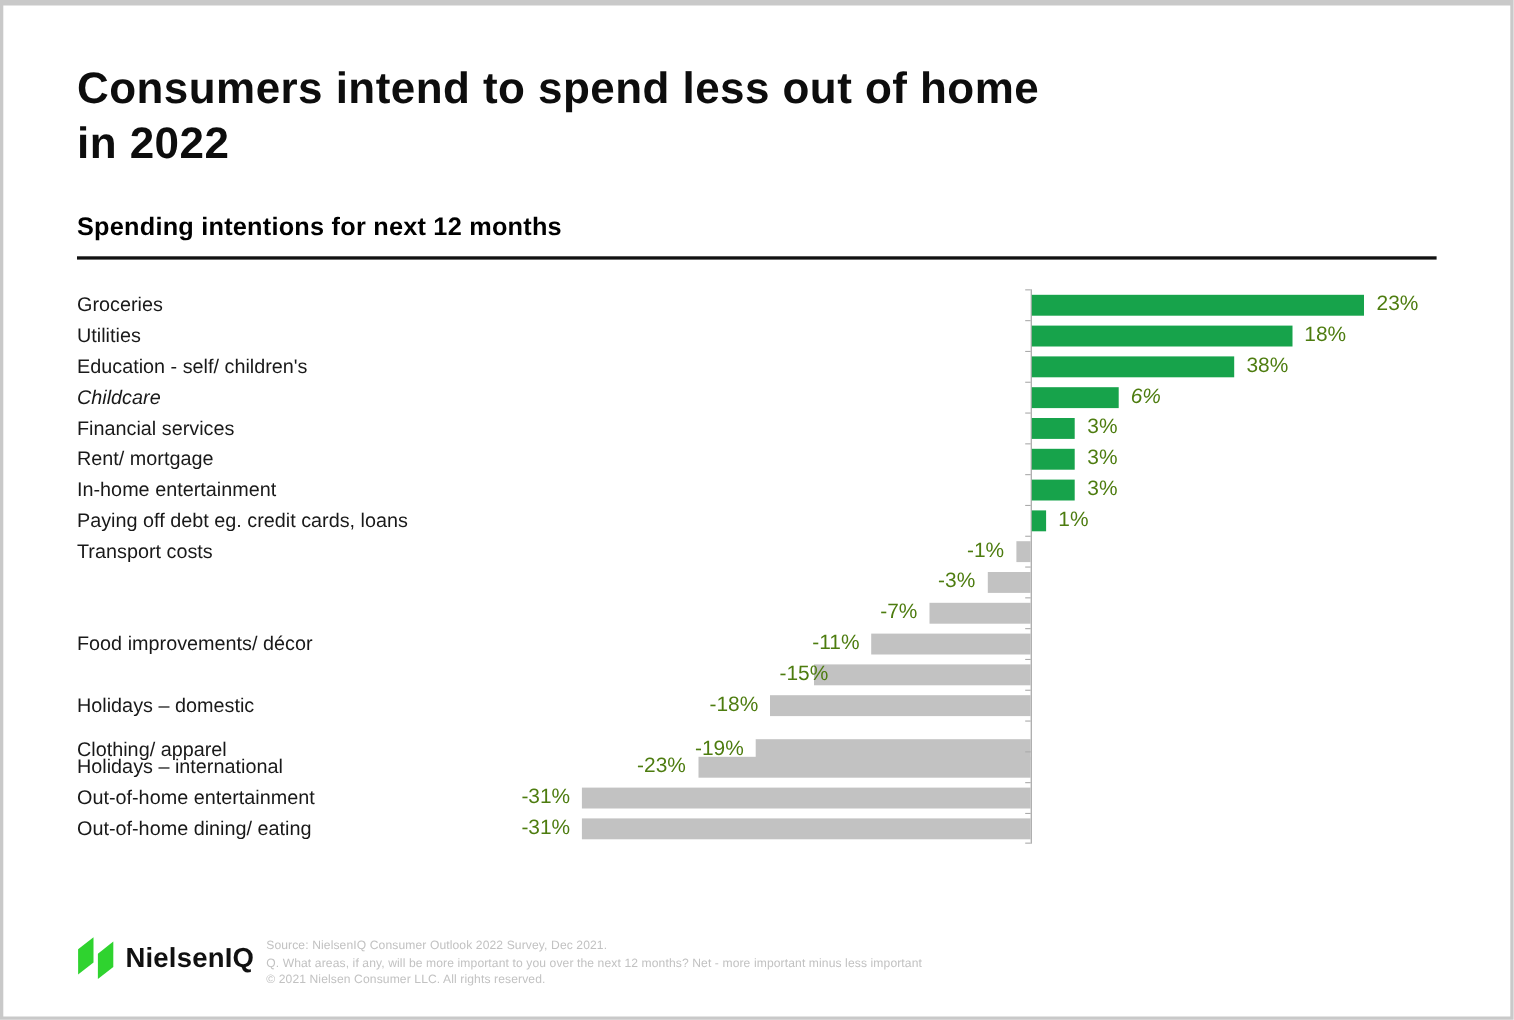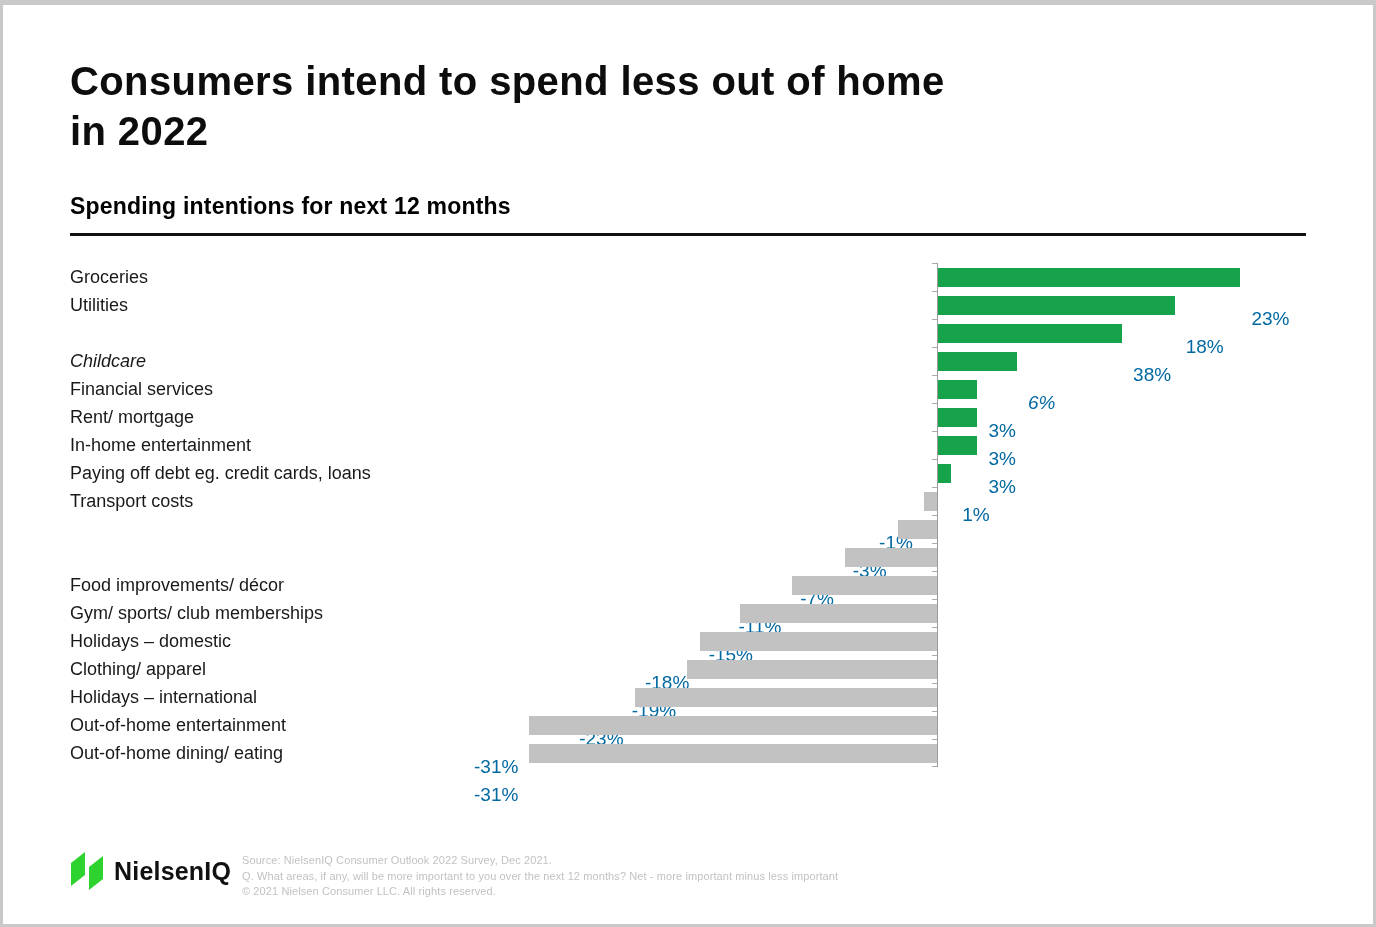--- a/index.html
+++ b/index.html
@@ -45,21 +45,21 @@
   }
   .chart-row { position: absolute; left: 0; width: 100%; height: 28px; }
   .row-label {
     position: absolute; left: 0; top: 0;
     line-height: 28px; font-size: 18px; color: #191919;
     white-space: nowrap;
   }
   .bar { position: absolute; top: 4px; height: 19px; }
   .bar-value {
     position: absolute; top: 0; line-height: 28px;
-    font-size: 19px; color: #0369a1; white-space: nowrap; margin-top: 42px;
+    font-size: 19px; color: #4d7c0f; white-space: nowrap;
   }
   .footer { position: absolute; left: 68px; top: 847px; width: 1240px; }
   .logo { position: absolute; left: 0; top: 2px; display: flex; align-items: center; }
   .logo svg { display: block; }
   .logo-text {
     font-size: 25px; font-weight: 700; color: #111111;
     letter-spacing: 0.2px; margin-left: 6px;
   }
   .source-block {
     position: absolute; left: 174px; top: 6px;
@@ -88,20 +88,21 @@
     <div class="row-label">Groceries</div>
     <div class="bar" style="width: 302.45px; top: 4.5px; left: 868px; background: rgb(23, 163, 75);"></div>
     <div class="bar-value" style="left: 1181.45px;">23%</div>
   </div>
       <div class="chart-row" style="top: 28px;">
     <div class="row-label">Utilities</div>
     <div class="bar" style="width: 236.7px; top: 4.5px; left: 868px; background: rgb(23, 163, 75);"></div>
     <div class="bar-value" style="left: 1115.7px;">18%</div>
   </div>
       <div class="chart-row" style="top: 56px;">
+    <div class="row-label">Education - self/ children's</div>
     <div class="bar" style="width: 184.1px; top: 4.5px; left: 868px; background: rgb(23, 163, 75);"></div>
     <div class="bar-value" style="left: 1063.1px;">38%</div>
   </div>
       <div class="chart-row" style="top: 84px; font-style: italic;">
     <div class="row-label">Childcare</div>
     <div class="bar" style="width: 78.9px; top: 4.5px; left: 868px; background: rgb(23, 163, 75);"></div>
     <div class="bar-value" style="left: 957.9px;">6%</div>
   </div>
       <div class="chart-row" style="top: 112px;">
     <div class="row-label">Financial services</div>
@@ -135,30 +136,29 @@
       <div class="chart-row" style="top: 280px;">
     <div class="bar" style="width: 92.05px; top: 4.5px; left: 774.95px; background: rgb(194, 194, 194);"></div>
     <div class="bar-value" style="right: 472.05px;">-7%</div>
   </div>
       <div class="chart-row" style="top: 308px;">
     <div class="row-label">Food improvements/ décor</div>
     <div class="bar" style="width: 144.65px; top: 4.5px; left: 722.35px; background: rgb(194, 194, 194);"></div>
     <div class="bar-value" style="right: 524.65px;">-11%</div>
   </div>
       <div class="chart-row" style="top: 336px;">
-    <div class="row-label">Gym/ sports/ club memberships</div>
     <div class="bar" style="width: 197.25px; top: 4.5px; left: 669.75px; background: rgb(194, 194, 194);"></div>
     <div class="bar-value" style="right: 553px;">-15%</div>
   </div>
       <div class="chart-row" style="top: 364px;">
     <div class="row-label">Holidays – domestic</div>
     <div class="bar" style="width: 236.7px; top: 4.5px; left: 630.3px; background: rgb(194, 194, 194);"></div>
     <div class="bar-value" style="right: 616.7px;">-18%</div>
   </div>
-      <div class="chart-row" style="top: 392px; text-align: right;">
+      <div class="chart-row" style="top: 404px; text-align: right;">
     <div class="row-label">Clothing/ apparel</div>
     <div class="bar" style="width: 249.85px; top: 4.5px; left: 617.15px; background: rgb(194, 194, 194);"></div>
     <div class="bar-value" style="right: 629.85px;">-19%</div>
   </div>
       <div class="chart-row" style="top: 420px;">
     <div class="row-label">Holidays – international</div>
     <div class="bar" style="width: 302.45px; top: 4.5px; left: 564.55px; background: rgb(194, 194, 194);"></div>
     <div class="bar-value" style="right: 682.45px;">-23%</div>
   </div>
       <div class="chart-row" style="top: 448px;">

